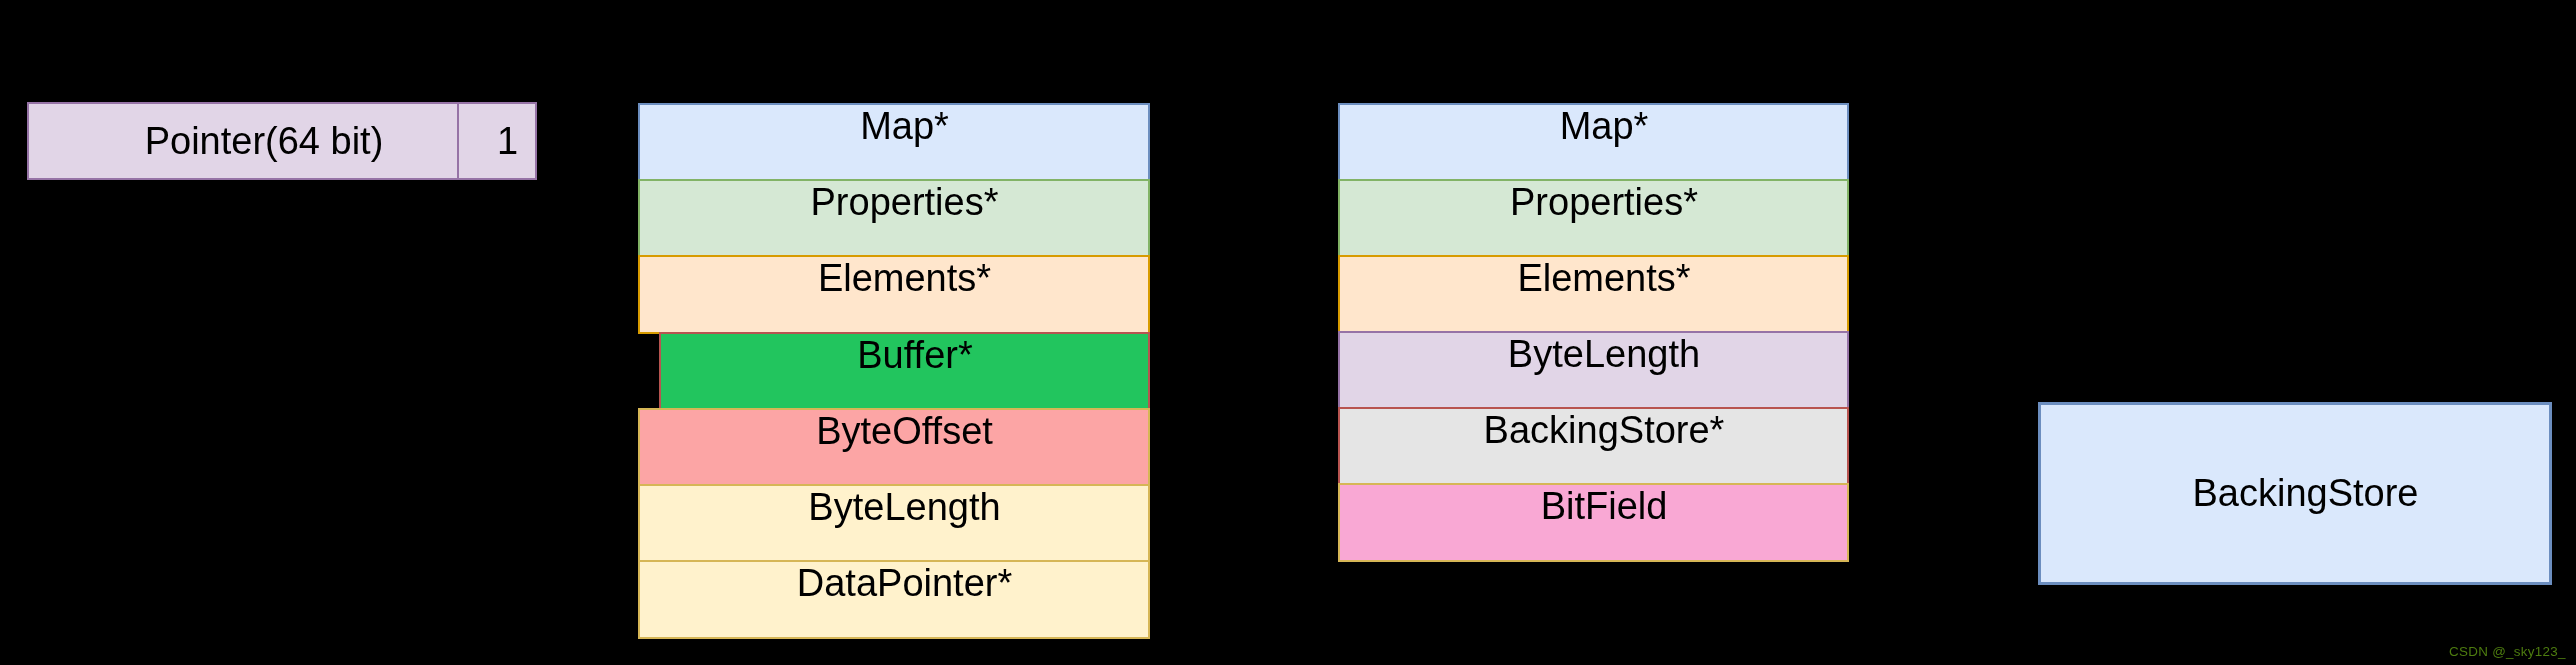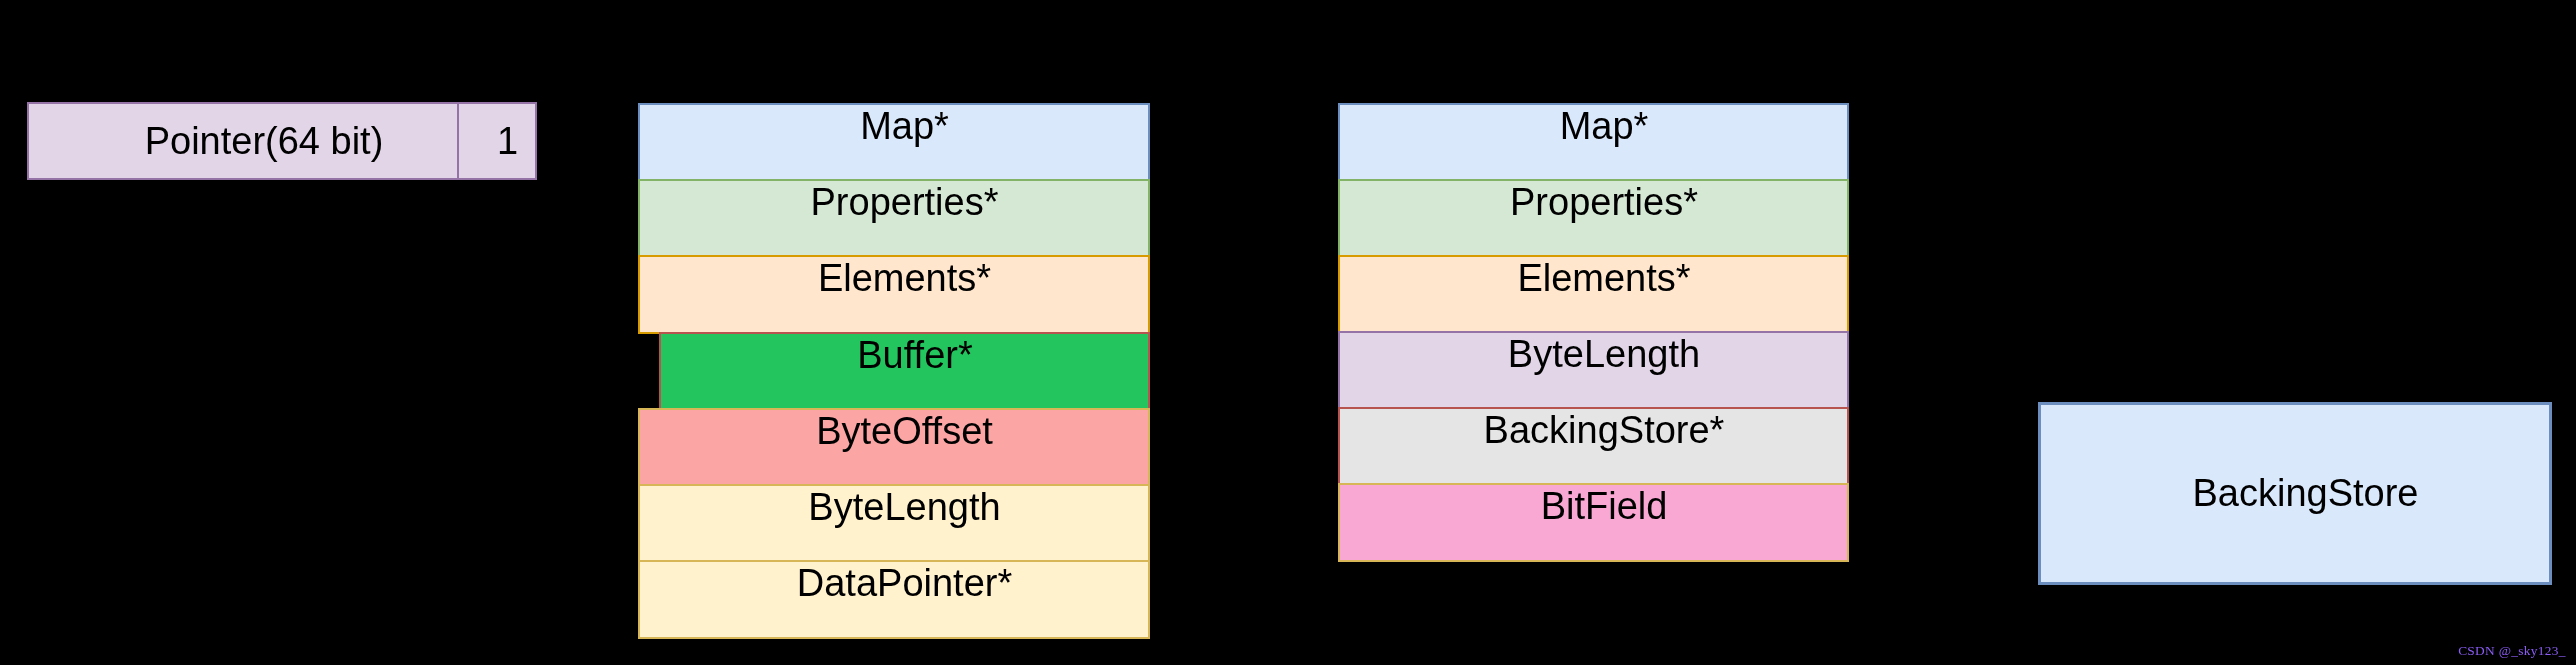--- a/index.html
+++ b/index.html
@@ -154,16 +154,16 @@
     </div>
     <div class="row" style="background-color: #f9a8d4; border-color: rgb(214, 182, 86);">
       <span>BitField</span>
     </div>
   </div>
 
   <div class="backing-store-box box" style="background-color: rgb(218, 232, 252); border-color: rgb(108, 142, 191);">
     <span>BackingStore</span>
   </div>
 
-  <div class="watermark" style="color: #8b5cf6; font-family: Liberation Serif, serif;">CSDN @_sky123_</div>
+  <div class="watermark" style="color: #4d7c0f;">CSDN @_sky123_</div>
 
 </div>
 
 
 </body></html>

